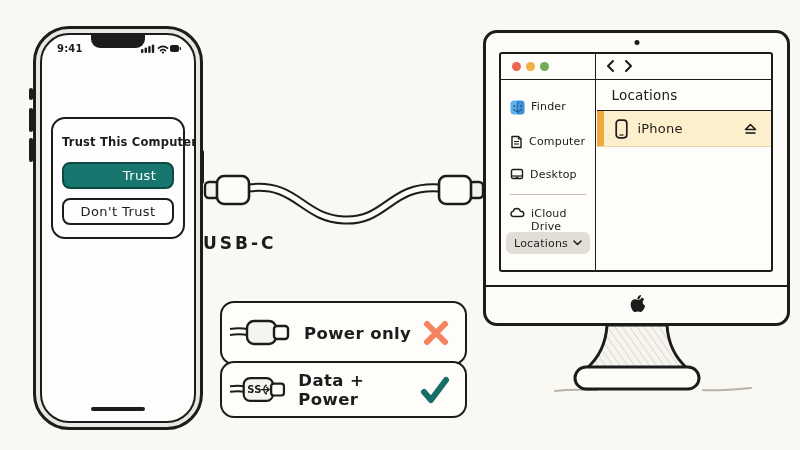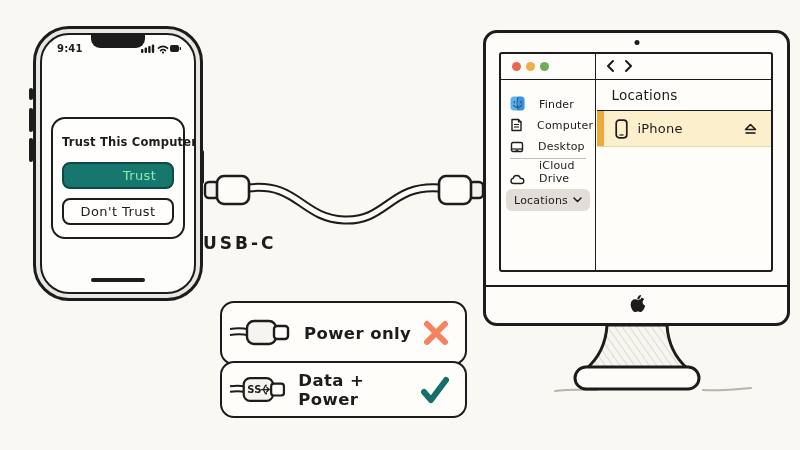--- a/index.html
+++ b/index.html
@@ -5,21 +5,21 @@
   * { box-sizing: border-box; margin: 0; padding: 0; }
   html,body { background:#faf8f2; }
   .canvas {
     position: relative; width: 800px; height: 450px;
     background: #faf8f2; overflow: hidden;
     font-family: "DejaVu Sans", sans-serif; color: #1c1c1c;
     letter-spacing: .2px;
   }
   
   .phone {
-    position:absolute; left:33px; top:26px; width:170px; height:275px;
+    position:absolute; left:33px; top:26px; width:170px; height:404px;
     border:3px solid #1c1c1c; border-radius:36px; background:#e9e7e2; padding:4px;
   }
   .screen {
     width:100%; height:100%; border:2px solid #1c1c1c; border-radius:29px;
     background:#fdfdfb; position:relative; overflow:hidden;
   }
   .notch {
     position:absolute; top:0; left:50%; transform:translateX(-50%);
     width:54px; height:13px; background:#1c1c1c; border-radius:0 0 9px 9px;
   }
@@ -35,21 +35,21 @@
     padding:16px 9px 12px;
   }
   .dialog-title {
     font-size:11.5px; font-weight:bold; text-align:center;
     white-space:nowrap; margin-bottom:13px;
   }
   .btn {
     display:block; width:100%; height:27px; border-radius:8px;
     font-size:13px; font-family:inherit; letter-spacing:.4px; cursor:pointer;
   }
-  .btn-trust { background:#17766d; color:#86efac; border:2px solid #0d4a44; margin-bottom:9px;padding-left:43px; }
+  .btn-trust { background:#17766d; color:#ffffff; border:2px solid #0d4a44; margin-bottom:9px;padding-left:43px; }
   .btn-dont  { background:#fffefc; color:#1c1c1c; border:2px solid #1c1c1c; }
   .home-indicator {
     position:absolute; bottom:10px; left:50%; transform:translateX(-50%);
     width:54px; height:4px; border-radius:2px; background:#1c1c1c;
   }
   
   .cable-svg { position:absolute; left:203px; top:168px; }
   .cable-label {
     position:absolute; left:203px; top:233px; width:282px; text-align:left;
     font-size:17px; font-weight:bold; letter-spacing:3px;
@@ -70,22 +70,22 @@
     border:2.5px solid #1c1c1c; border-radius:3px; background:#fefdfa;
   }
   .titlebar { position:relative; height:26px; border-bottom:1.5px solid #1c1c1c; }
   .lights { position:absolute; left:11px; top:8px; display:flex; gap:5px; }
   .light { width:9px; height:9px; border-radius:50%; }
   .l-red{background:#ec6551;} .l-yellow{background:#f2ae41;} .l-green{background:#6fab58;}
   .navarrows { position:absolute; left:105px; top:5px; display:flex; gap:9px; }
   .vdivider { position:absolute; left:94px; top:0; bottom:0; border-left:1.5px solid #1c1c1c; }
   .sidebar { position:absolute; left:0; top:26px; width:94px; bottom:0; padding-top:8px; }
   .srow {
-    display:flex; align-items:flex-end; gap:14px; height:21px; padding-left:9px;
-    font-size:11px; cursor:pointer;
+    display:flex; align-items:flex-start; gap:6px; height:21px; padding-left:9px;
+    font-size:11px; cursor:pointer;margin-top:12px;
   }
   .srow svg { flex:0 0 auto; }
   .sdivider { border-top:1.5px solid #c3beb5; margin:5px 9px; }
   .pill {
     margin:4px 5px 3px; height:22px; background:#e2ded7; border-radius:6px;
     display:flex; align-items:center; justify-content:space-between;
     padding:0 8px; font-size:11px; cursor:pointer;
   }
   .mainpane { position:absolute; left:95.5px; right:0; top:26px; bottom:0; }
   .mp-header { height:31px; display:flex; align-items:center; padding-left:15px;

